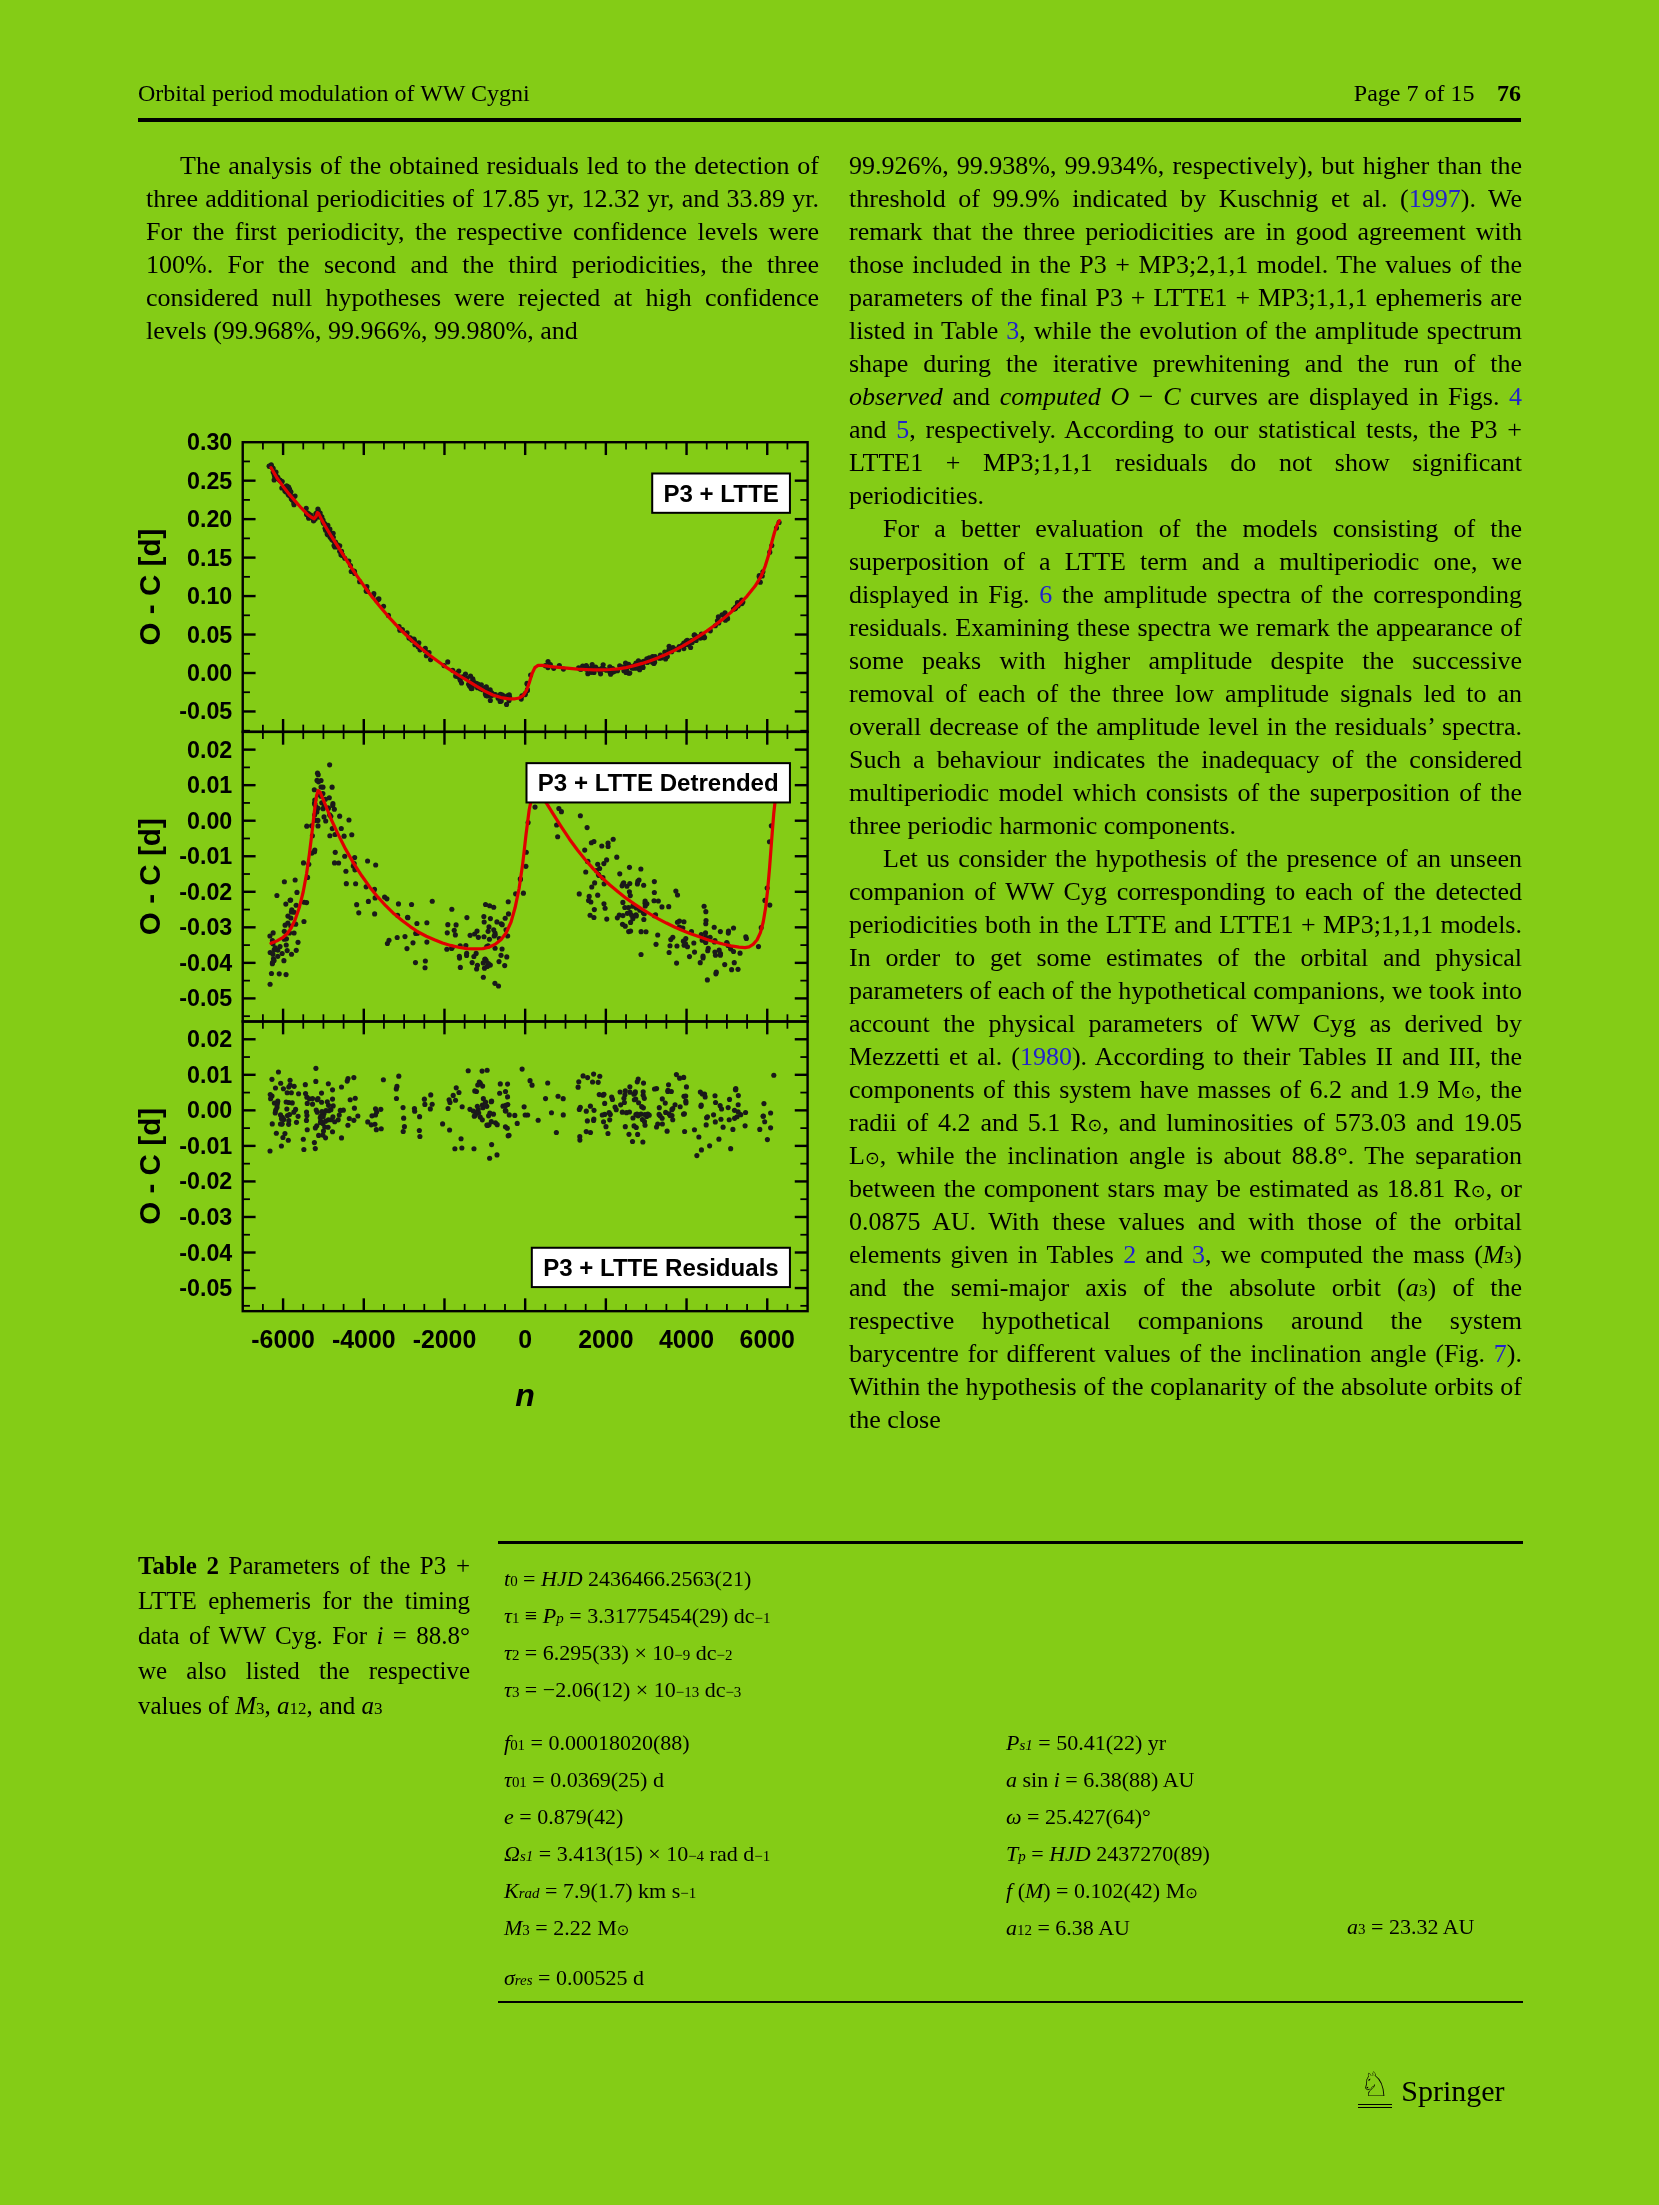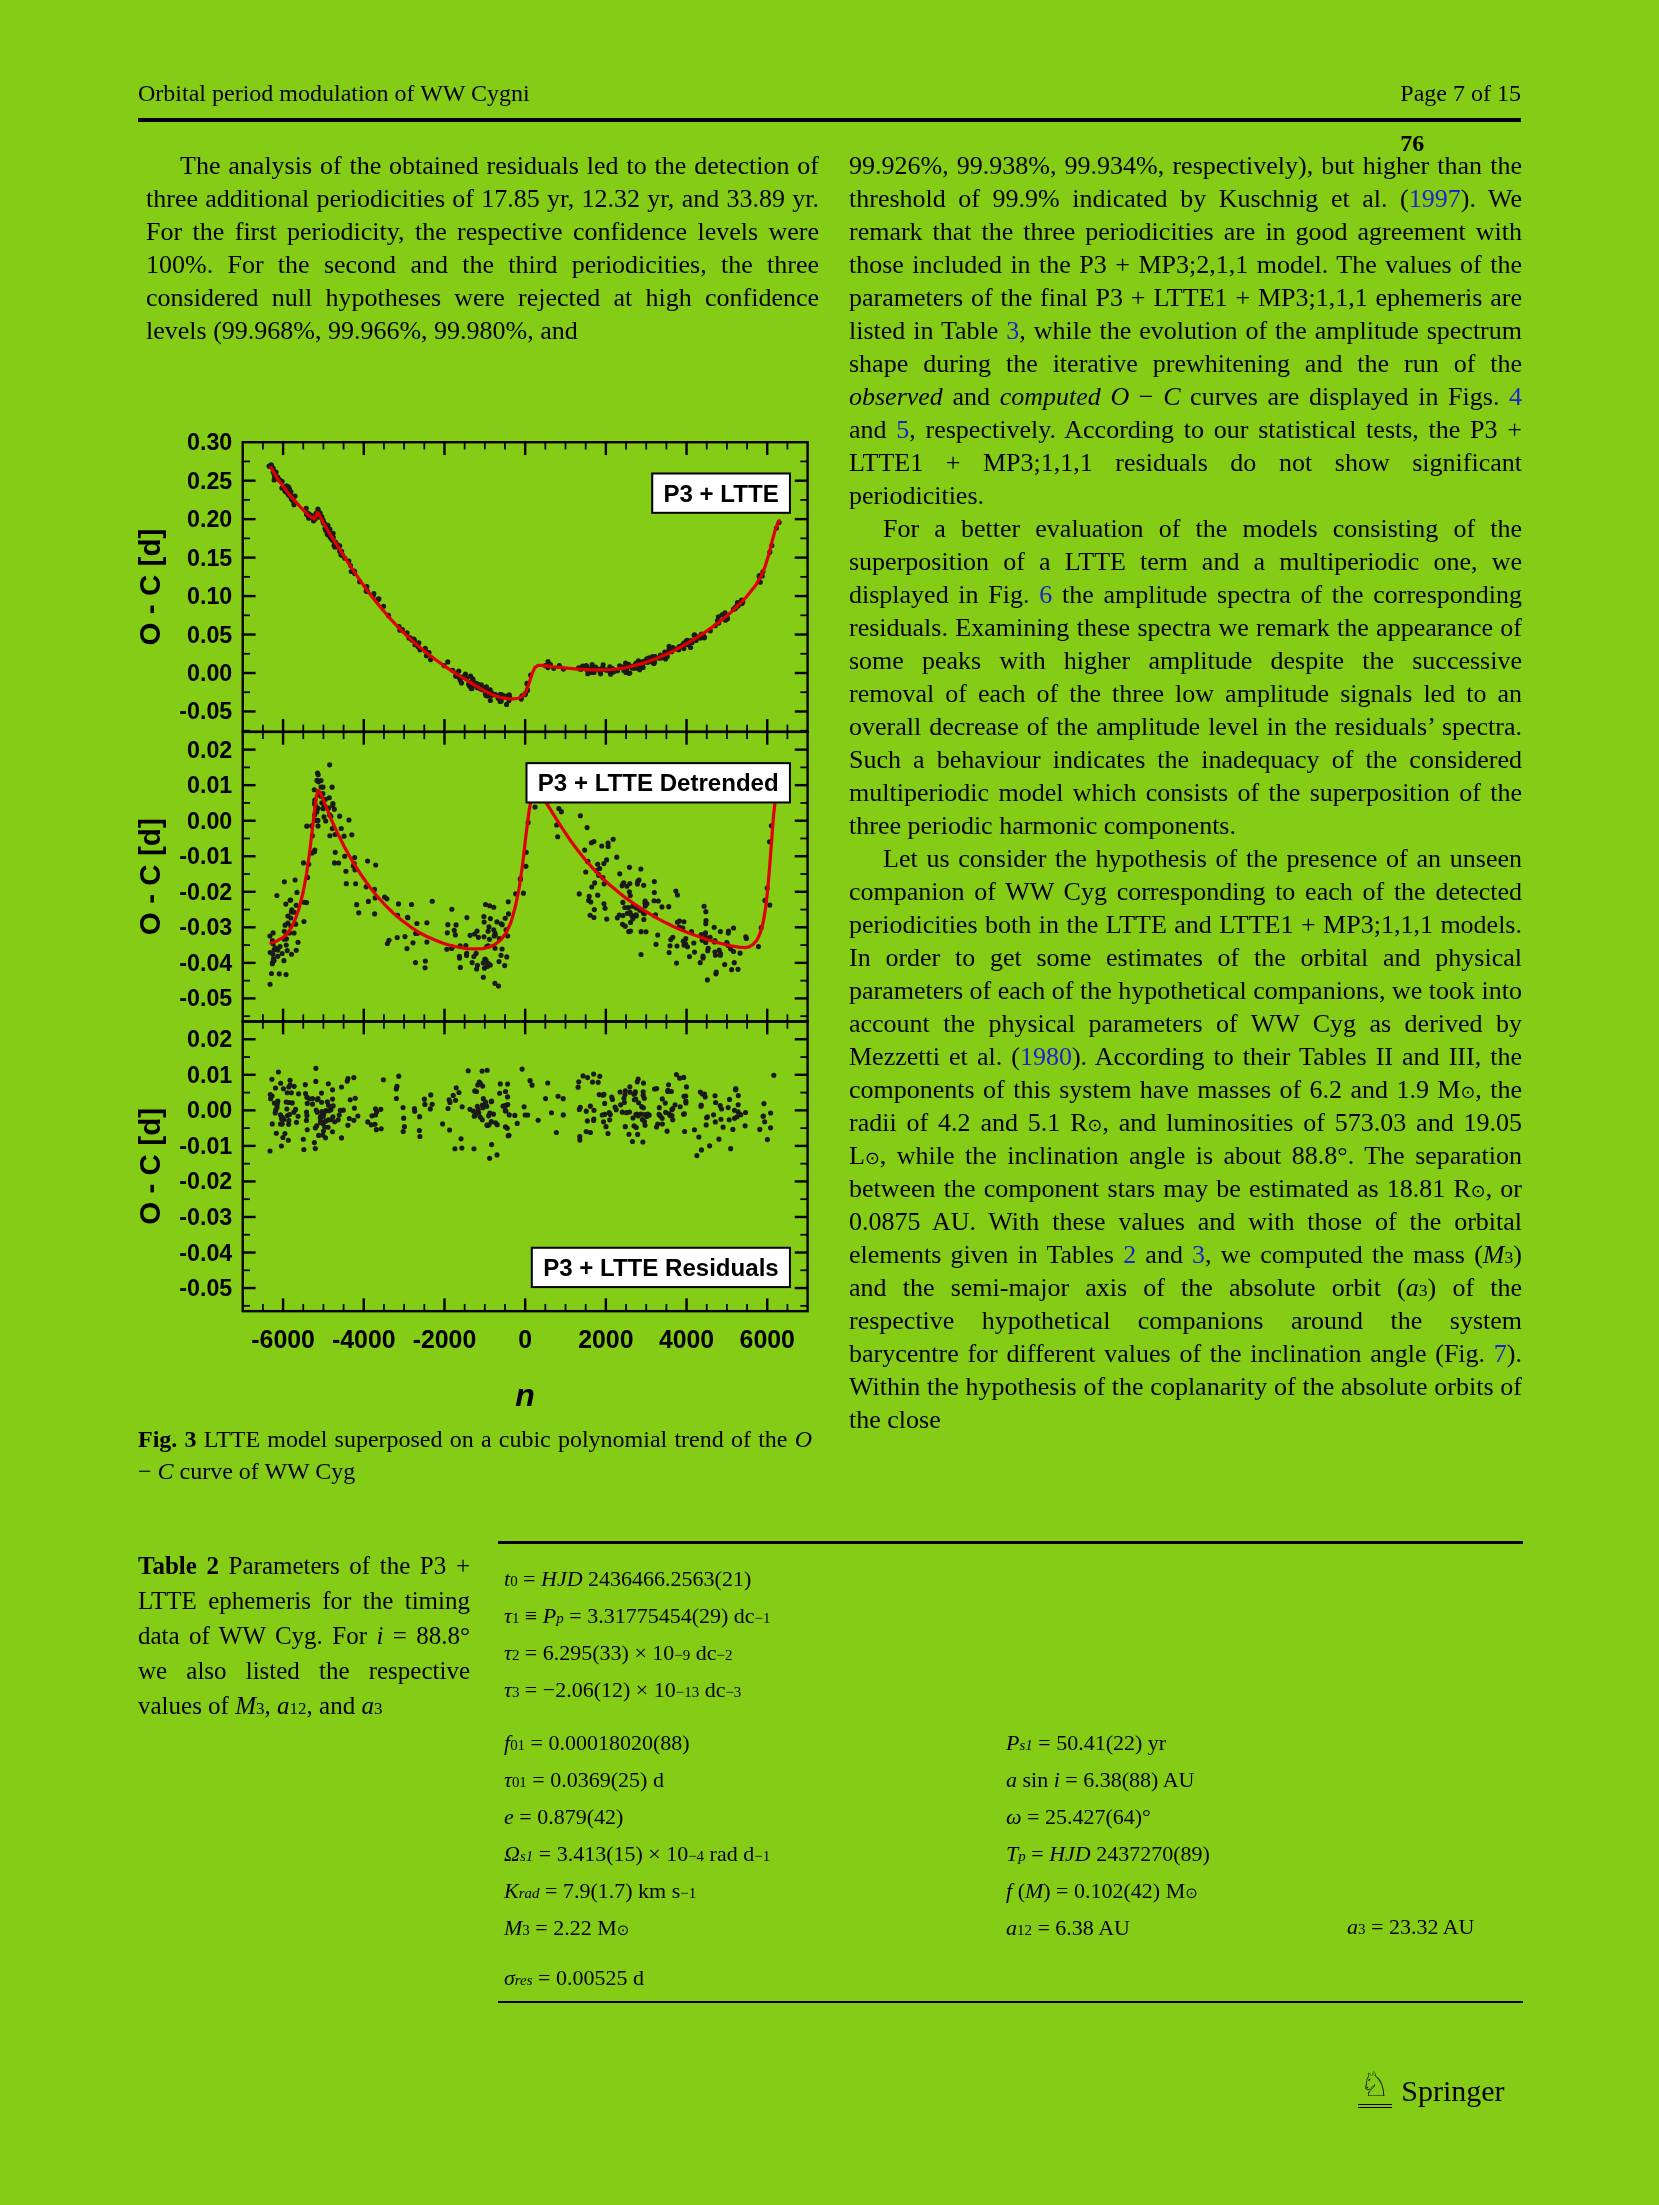--- a/index.html
+++ b/index.html
@@ -1,20 +1,20 @@
 <!DOCTYPE html>
 <html style="font-size:13px"><head>
 <meta charset="utf-8">
 <style>
   html,body{margin:0;padding:0;background:#888;}
   .page{position:relative;width:1659px;height:2205px;background:#84cc16;color:#000;
         font-family:"Liberation Serif",serif;overflow:hidden;}
   .hdr{position:absolute;left:138px;top:80px;width:1383px;display:flex;
        justify-content:space-between;align-items:baseline;font-size:24px;}
-  .hdr-right{display:flex;gap:22.5px;align-items:baseline;flex-direction:column;}
+  .hdr-right{display:flex;gap:22.5px;align-items:baseline;}
   .hdr-num{font-weight:bold;}
   .rule{position:absolute;background:#000;}
   .para{text-align:justify;font-size:26px;line-height:33px;}
   .indent{text-indent:34px;}
   .col-left{position:absolute;left:146px;top:149px;width:673px;}
   .col-right{position:absolute;left:849px;top:149px;width:673px;}
   .seg-i{font-style:italic;}
   .seg-b{font-weight:bold;}
   .seg-l{color:#2222cc;}
   .seg-s{font-size:68%;vertical-align:-16%;line-height:0;}
@@ -1548,21 +1548,20 @@
       <text x="130" y="983.3251533742332" text-anchor="end" font-size="29" font-weight="bold" font-family="Liberation Sans, sans-serif">-0.02</text>
       <text x="130" y="1027.6196319018404" text-anchor="end" font-size="29" font-weight="bold" font-family="Liberation Sans, sans-serif">-0.03</text>
       <text x="130" y="1071.9141104294479" text-anchor="end" font-size="29" font-weight="bold" font-family="Liberation Sans, sans-serif">-0.04</text>
       <text x="130" y="1116.2085889570553" text-anchor="end" font-size="29" font-weight="bold" font-family="Liberation Sans, sans-serif">-0.05</text>
       <text x="40" y="954.5" text-anchor="middle" font-size="37" font-weight="bold" font-family="Liberation Sans, sans-serif" transform="rotate(-90 40 954.5)">O - C [d]</text>
       <rect x="503.296875" y="1056" width="321.703125" height="49" fill="#fff" stroke="#000" stroke-width="2.5"></rect>
       <text x="811" y="1091" text-anchor="end" font-size="30" font-weight="bold" font-family="Liberation Sans, sans-serif">P3 + LTTE Residuals</text>
       <text x="495" y="1253" text-anchor="middle" font-size="40" font-weight="bold" font-style="italic" font-family="Liberation Sans, sans-serif">n</text>
     </svg>
 
-  <div class="figcap"><span class="seg-b">Fig. 3</span><span>  LTTE model superposed on a cubic polynomial trend of the </span><span class="seg-i">O</span><span> − </span><span class="seg-i">C</span><span> curve of WW Cyg</span></div>
 
   <div class="col-right">
     <div class="para"><span>99.926%, 99.938%, 99.934%, respectively), but higher than the threshold of 99.9% indicated by Kuschnig et al. (</span><span class="seg-l">1997</span><span>). We remark that the three periodicities are in good agreement with those included in the P3 + MP3;2,1,1 model. The values of the parameters of the final P3 + LTTE1 + MP3;1,1,1 ephemeris are listed in Table </span><span class="seg-l">3</span><span>, while the evolution of the amplitude spectrum shape during the iterative prewhitening and the run of the </span><span class="seg-i">observed</span><span> and </span><span class="seg-i">computed</span><span> </span><span class="seg-i">O</span><span> − </span><span class="seg-i">C</span><span> curves are displayed in Figs. </span><span class="seg-l">4</span><span> and </span><span class="seg-l">5</span><span>, respectively. According to our statistical tests, the P3 + LTTE1 + MP3;1,1,1 residuals do not show significant periodicities.</span></div>
     <div class="para indent"><span>For a better evaluation of the models consisting of the superposition of a LTTE term and a multiperiodic one, we displayed in Fig. </span><span class="seg-l">6</span><span> the amplitude spectra of the corresponding residuals. Examining these spectra we remark the appearance of some peaks with higher amplitude despite the successive removal of each of the three low amplitude signals led to an overall decrease of the amplitude level in the residuals’ spectra. Such a behaviour indicates the inadequacy of the considered multiperiodic model which consists of the superposition of the three periodic harmonic components.</span></div>
     <div class="para indent"><span>Let us consider the hypothesis of the presence of an unseen companion of WW Cyg corresponding to each of the detected periodicities both in the LTTE and LTTE1 + MP3;1,1,1 models. In order to get some estimates of the orbital and physical parameters of each of the hypothetical companions, we took into account the physical parameters of WW Cyg as derived by Mezzetti et al. (</span><span class="seg-l">1980</span><span>). According to their Tables II and III, the components of this system have masses of 6.2 and 1.9 M</span><span class="seg-s">⊙</span><span>, the radii of 4.2 and 5.1 R</span><span class="seg-s">⊙</span><span>, and luminosities of 573.03 and 19.05 L</span><span class="seg-s">⊙</span><span>, while the inclination angle is about 88.8°. The separation between the component stars may be estimated as 18.81 R</span><span class="seg-s">⊙</span><span>, or 0.0875 AU. With these values and with those of the orbital elements given in Tables </span><span class="seg-l">2</span><span> and </span><span class="seg-l">3</span><span>, we computed the mass (</span><span class="seg-i">M</span><span class="seg-s">3</span><span>) and the semi-major axis of the absolute orbit (</span><span class="seg-i">a</span><span class="seg-s">3</span><span>) of the respective hypothetical companions around the system barycentre for different values of the inclination angle (Fig. </span><span class="seg-l">7</span><span>). Within the hypothesis of the coplanarity of the absolute orbits of the close</span></div>
   </div>
 
   <div class="t2cap"><span class="seg-b">Table 2</span><span>  Parameters of the P3 + LTTE ephemeris for the timing data of WW Cyg. For </span><span class="seg-i">i</span><span> = 88.8° we also listed the respective values of </span><span class="seg-i">M</span><span class="seg-s">3</span><span>, </span><span class="seg-i">a</span><span class="seg-s">12</span><span>, and </span><span class="seg-i">a</span><span class="seg-s">3</span></div>
   <div class="rule" style="left:498px;top:1541px;width:1025px;height:3.2px;"></div>
 

